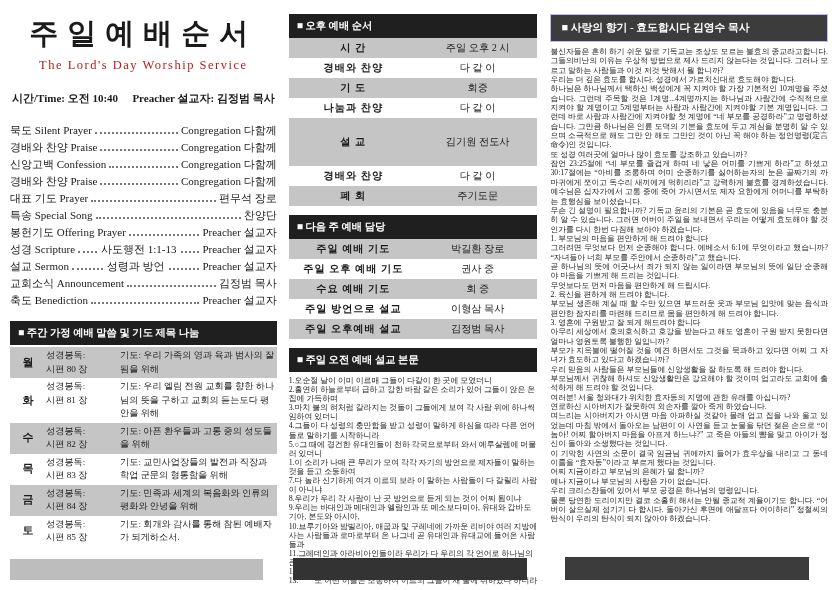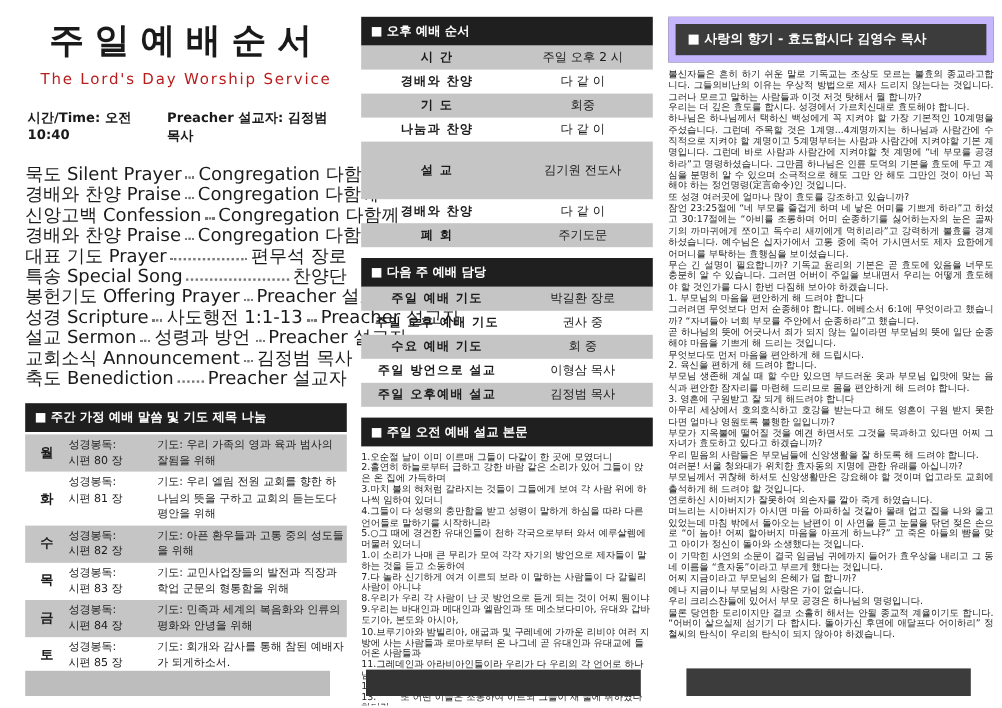--- a/index.html
+++ b/index.html
@@ -1,38 +1,38 @@
 <!DOCTYPE html>
 <html><head>
 <meta charset="utf-8">
 <style>
   html,body{margin:0;padding:0;background:#ffffff;}
   body{width:835px;height:590px;font-family:"DejaVu Sans","Liberation Sans",sans-serif;color:#1a1a1a;overflow:hidden;}
-  .page{box-sizing:border-box;display:flex;width:835px;height:590px;padding:8px 6px 8px 21px;gap:12px;background:#fff;}
+  .page{box-sizing:border-box;display:flex;width:835px;height:590px;padding:8px 6px 8px 10px;gap:12px;background:#fff;font-family:Liberation Serif, serif;}
   .col{position:relative;box-sizing:border-box;height:574px;}
   .col-left{width:268px;}
   .col-mid{width:250px;padding-top:6px;}
   .col-right{width:281px;padding-top:6px;}
 
   
   .title{font-size:29px;font-weight:bold;text-align:center;letter-spacing:9px;margin:6px 0 4px;}
   .subtitle{font-size:12.5px;color:#b91c1c;text-align:center;letter-spacing:1.5px;margin-bottom:18px;}
   .meta-row{display:flex;justify-content:space-between;font-size:11px;font-weight:bold;margin:6px 2px 14px;}
 
   
-  .o-row{display:flex;align-items:flex-end;font-size:15px;height:17px;line-height:14px;}
+  .o-row{display:flex;align-items:flex-end;font-size:11px;height:17px;line-height:14px;}
   .o-left,.o-mid,.o-right{white-space:nowrap;}
   .o-dots{flex:1;border-bottom:2px dotted #787878;margin:0 3px 3px 3px;min-width:8px;}
   .o-mid{margin:0 1px;}
 
   
   .bar{background:#1f1f1f;color:#fff;font-size:10.3px;font-weight:bold;padding:5px 8px;box-sizing:border-box;}
   .bar-weekly{margin-top:14px;}
   .bar-gap{margin-top:9px;}
-  .bar-article{background:#3c3c3c;border:6px solid #c4b5fd;margin:0 1px 5px 1px;padding:6px 10px;font-size:10.8px;}
+  .bar-article{background:#3c3c3c;border:1px solid #c4b5fd;margin:0 1px 5px 1px;padding:6px 10px;font-size:10.8px;}
 
   
   #weekly-table{margin-top:2px;}
   .w-row{display:flex;font-size:9.2px;line-height:13.5px;padding:2px 0;}
   .w-row.odd{background:#c5c5c5;}
   .w-day{width:36px;text-align:center;font-weight:bold;font-size:11px;align-self:center;}
   .w-reading{width:74px;}
   .w-prayer{flex:1;padding-right:2px;}
 
   
@@ -269,22 +269,22 @@
         <p class="para">1. 부모님의 마음을 편안하게 해 드려야 합니다</p>
         <p class="para">그러려면 무엇보다 먼저 순종해야 합니다. 에베소서 6:1에 무엇이라고 했습니까? “자녀들아 너희 부모를 주안에서 순종하라”고 했습니다.</p>
         <p class="para">곧 하나님의 뜻에 어긋나서 죄가 되지 않는 일이라면 부모님의 뜻에 일단 순종해야 마음을 기쁘게 해 드리는 것입니다.</p>
         <p class="para">무엇보다도 먼저 마음을 편안하게 해 드립시다.</p>
         <p class="para">2. 육신을 편하게 해 드려야 합니다.</p>
         <p class="para">부모님 생존해 계실 때 할 수만 있으면 부드러운 옷과 부모님 입맛에 맞는 음식과 편안한 잠자리를 마련해 드리므로 몸을 편안하게 해 드려야 합니다.</p>
         <p class="para">3. 영혼에 구원받고 잘 되게 해드려야 합니다</p>
         <p class="para">아무리 세상에서 호의호식하고 호강을 받는다고 해도 영혼이 구원 받지 못한다면 얼마나 영원토록 불행한 일입니까?</p>
         <p class="para">부모가 지옥불에 떨어질 것을 예견 하면서도 그것을 묵과하고 있다면 어찌 그 자녀가 효도하고 있다고 하겠습니까?</p>
         <p class="para">우리 믿음의 사람들은 부모님들에 신앙생활을 잘 하도록 해 드려야 합니다.</p>
+        <p class="para">부모님께서 귀찮해 하셔도 신앙생활만은 강요해야 할 것이며 업고라도 교회에 출석하게 해 드려야 할 것입니다.</p>
         <p class="para">여러분! 서울 청와대가 위치한 효자동의 지명에 관한 유래를 아십니까?</p>
-        <p class="para">부모님께서 귀찮해 하셔도 신앙생활만은 강요해야 할 것이며 업고라도 교회에 출석하게 해 드려야 할 것입니다.</p>
         <p class="para">연로하신 시아버지가 잘못하여 외손자를 깔아 죽게 하였습니다.</p>
         <p class="para">며느리는 시아버지가 아시면 마음 아파하실 것같아 몰래 업고 집을 나와 울고 있었는데 마침 밖에서 돌아오는 남편이 이 사연을 듣고 눈물을 닦던 젖은 손으로 “이 놈아! 어찌 할아버지 마음을 아프게 하느냐?” 고 죽은 아들의 뺨을 맞고 아이가 정신이 돌아와 소생했다는 것입니다.</p>
         <p class="para">이 기막힌 사연의 소문이 결국 임금님 귀에까지 들어가 효우상을 내리고 그 동네 이름을 “효자동”이라고 부르게 했다는 것입니다.</p>
         <p class="para">어찌 지금이라고 부모님의 은혜가 덜 합니까?</p>
         <p class="para">예나 지금이나 부모님의 사랑은 가이 없습니다.</p>
         <p class="para">우리 크리스챤들에 있어서 부모 공경은 하나님의 명령입니다.</p>
         <p class="para">물론 당연한 도리이지만 결코 소홀히 해서는 안될 종교적 계율이기도 합니다. “어버이 살으실제 섬기기 다 합시다. 돌아가신 후면에 애달프다 어이하리” 정철씨의 탄식이 우리의 탄식이 되지 않아야 하겠습니다.</p>
       </div>
     <div class="footer-bar footer-dark2"></div>
   </div>

